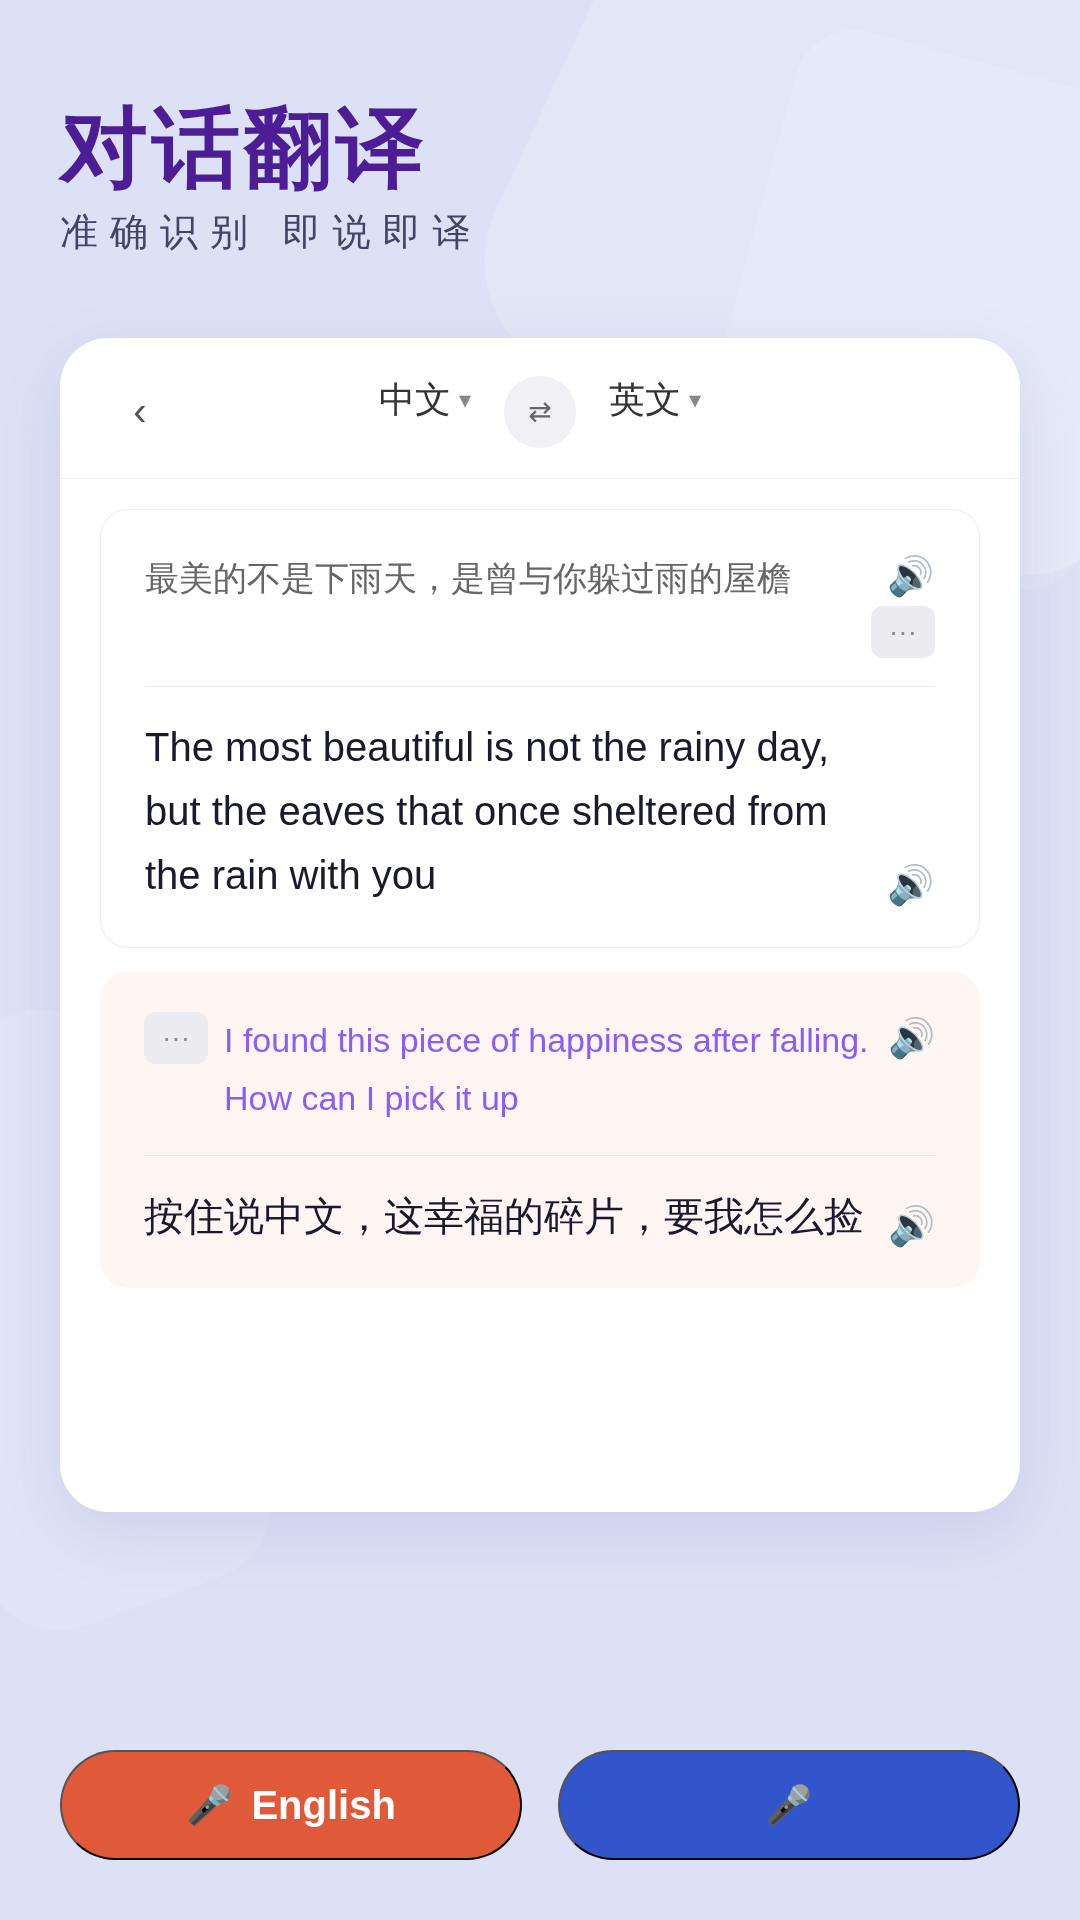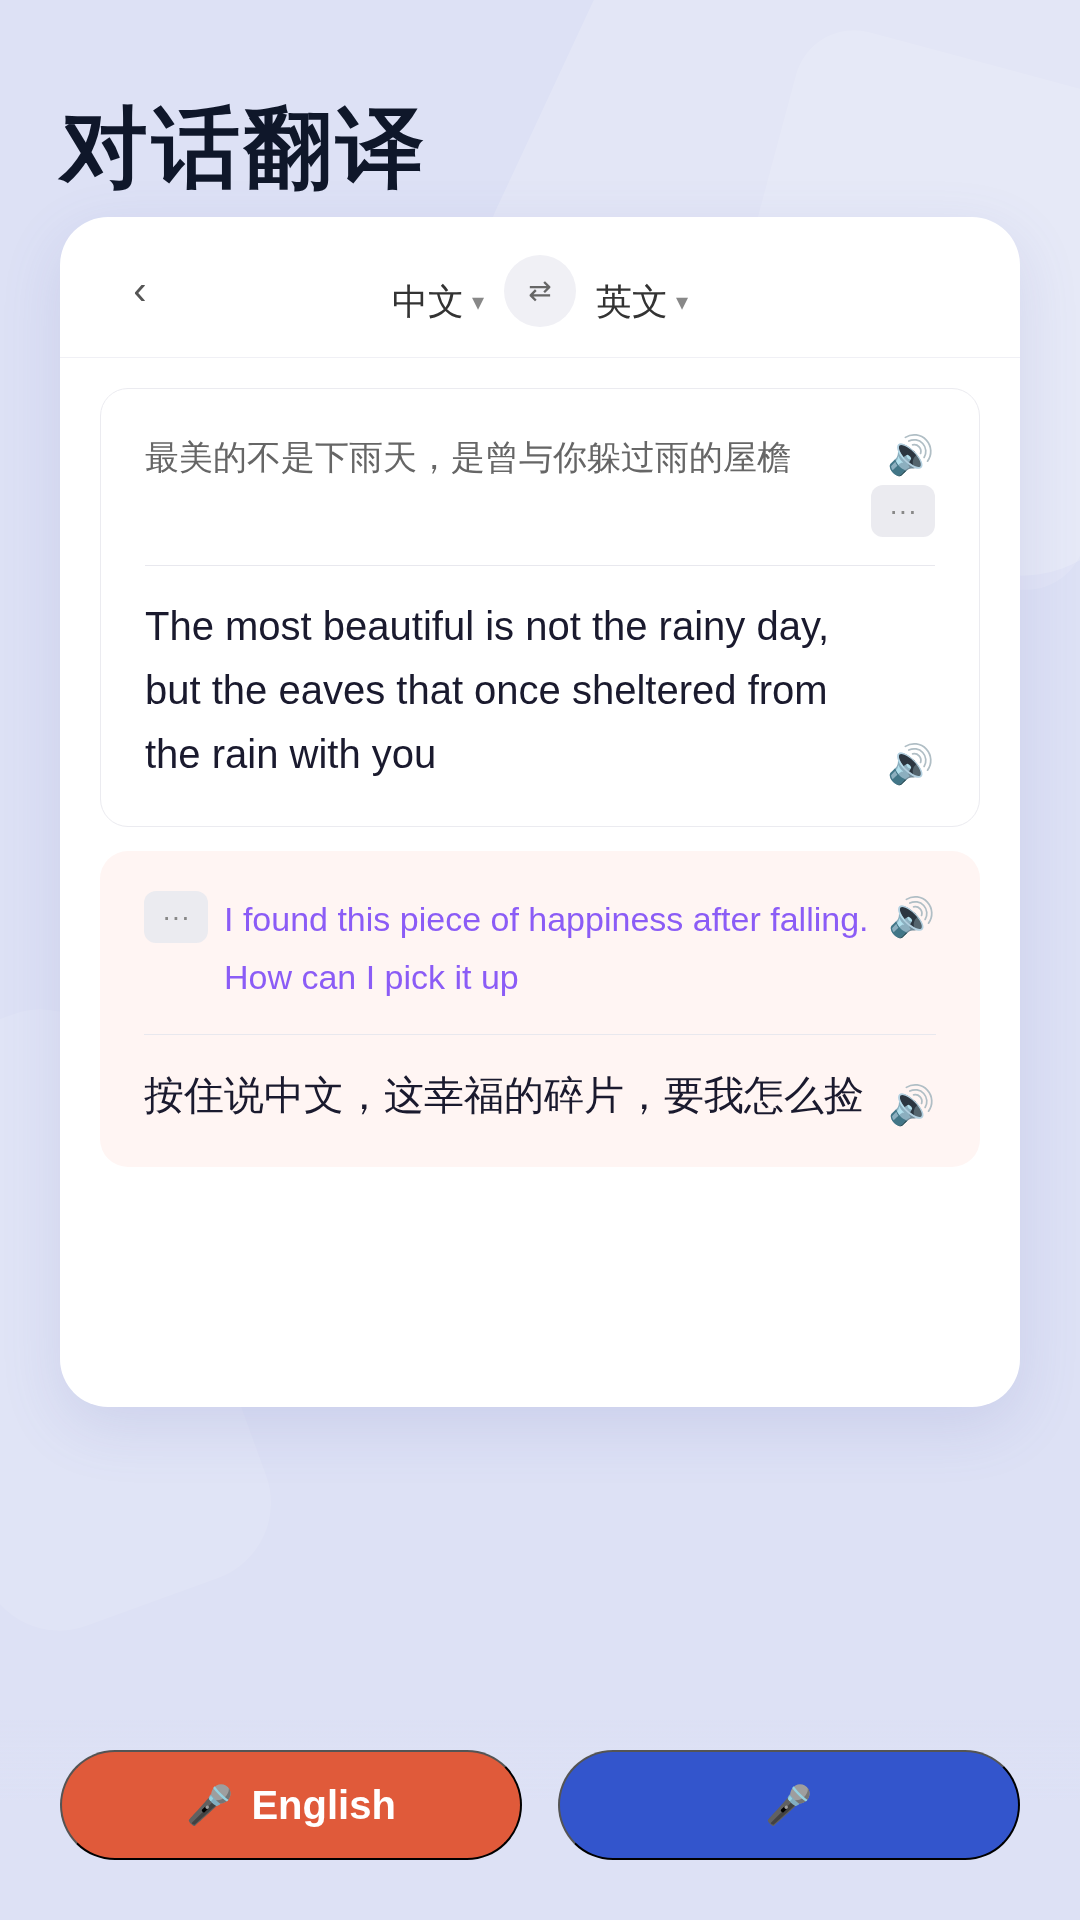--- a/index.html
+++ b/index.html
@@ -45,24 +45,24 @@
     .page-content {
       position: relative;
       z-index: 1;
       padding: 100px 60px 0 60px;
     }
 
     
     .page-title {
       font-size: 88px;
       font-weight: 900;
-      color: #0f172a;
+      color: #4c1d95;
       line-height: 1.1;
       letter-spacing: 4px;
-      margin-bottom: 20px;
+      margin-bottom: 10px;
     }
 
     .page-subtitle {
       font-size: 38px;
       color: #444466;
       letter-spacing: 12px;
       margin-bottom: 80px;
     }
 
     
@@ -89,22 +89,22 @@
       color: #555;
       cursor: pointer;
       width: 60px;
       display: flex;
       align-items: center;
       justify-content: center;
     }
 
     .lang-controls {
       display: flex;
-      align-items: flex-end;
-      gap: 20px;
+      align-items: flex-start;
+      gap: 33px;
       flex: 1;
       justify-content: center;
     }
 
     .lang-btn {
       font-size: 36px;
       color: #333;
       cursor: pointer;
       display: flex;
       align-items: center;
@@ -128,21 +128,21 @@
       font-size: 28px;
       color: #666;
     }
 
     .toolbar-spacer {
       width: 60px;
     }
 
     
     .card-body {
-      padding: 30px 40px 56px 40px;
+      padding: 30px 40px 40px 40px;
       display: flex;
       flex-direction: column;
       gap: 24px;
     }
 
     
     .translation-block {
       background: #f9f9fb;
       border-radius: 28px;
       padding: 40px 44px;
@@ -285,20 +285,21 @@
 </head>
 <body>
 
 <div class="bg-shape bg-shape-1"></div>
 <div class="bg-shape bg-shape-2"></div>
 <div class="bg-shape bg-shape-3"></div>
 
 <div class="page-content">
 
   <h1 class="page-title">对话翻译</h1>
+  <p class="page-subtitle">准确识别  即说即译</p>
 
   <div class="main-card">
 
     <div class="card-toolbar">
       <div class="back-btn">‹</div>
 
       <div class="lang-controls">
         <div class="lang-btn">
           <span>中文</span>
           <span class="chevron">▾</span>

